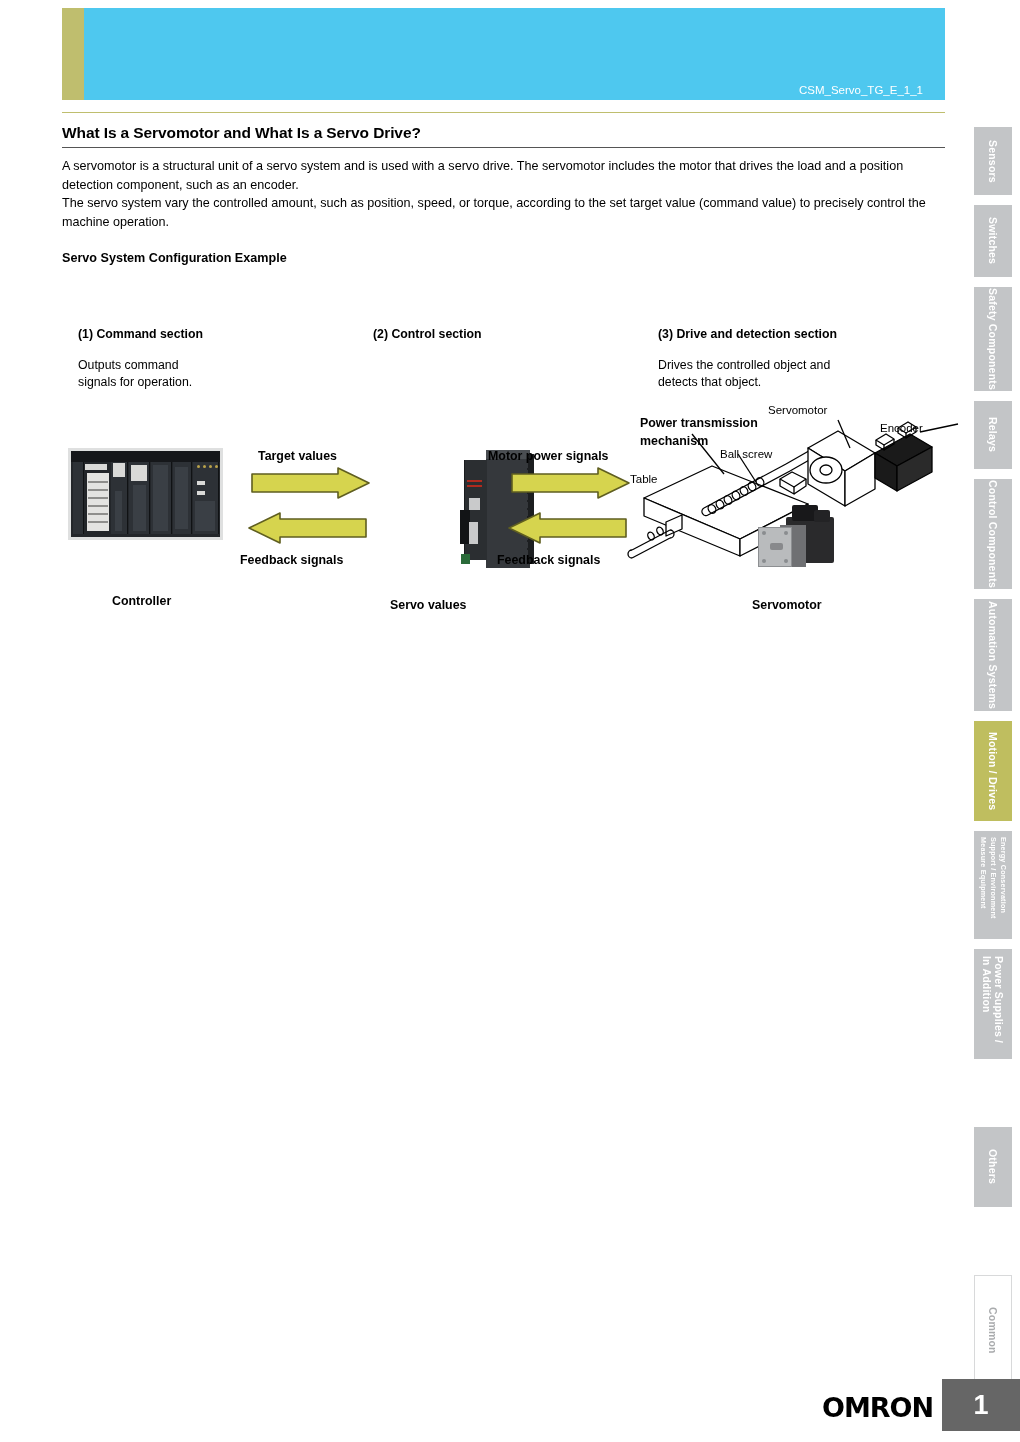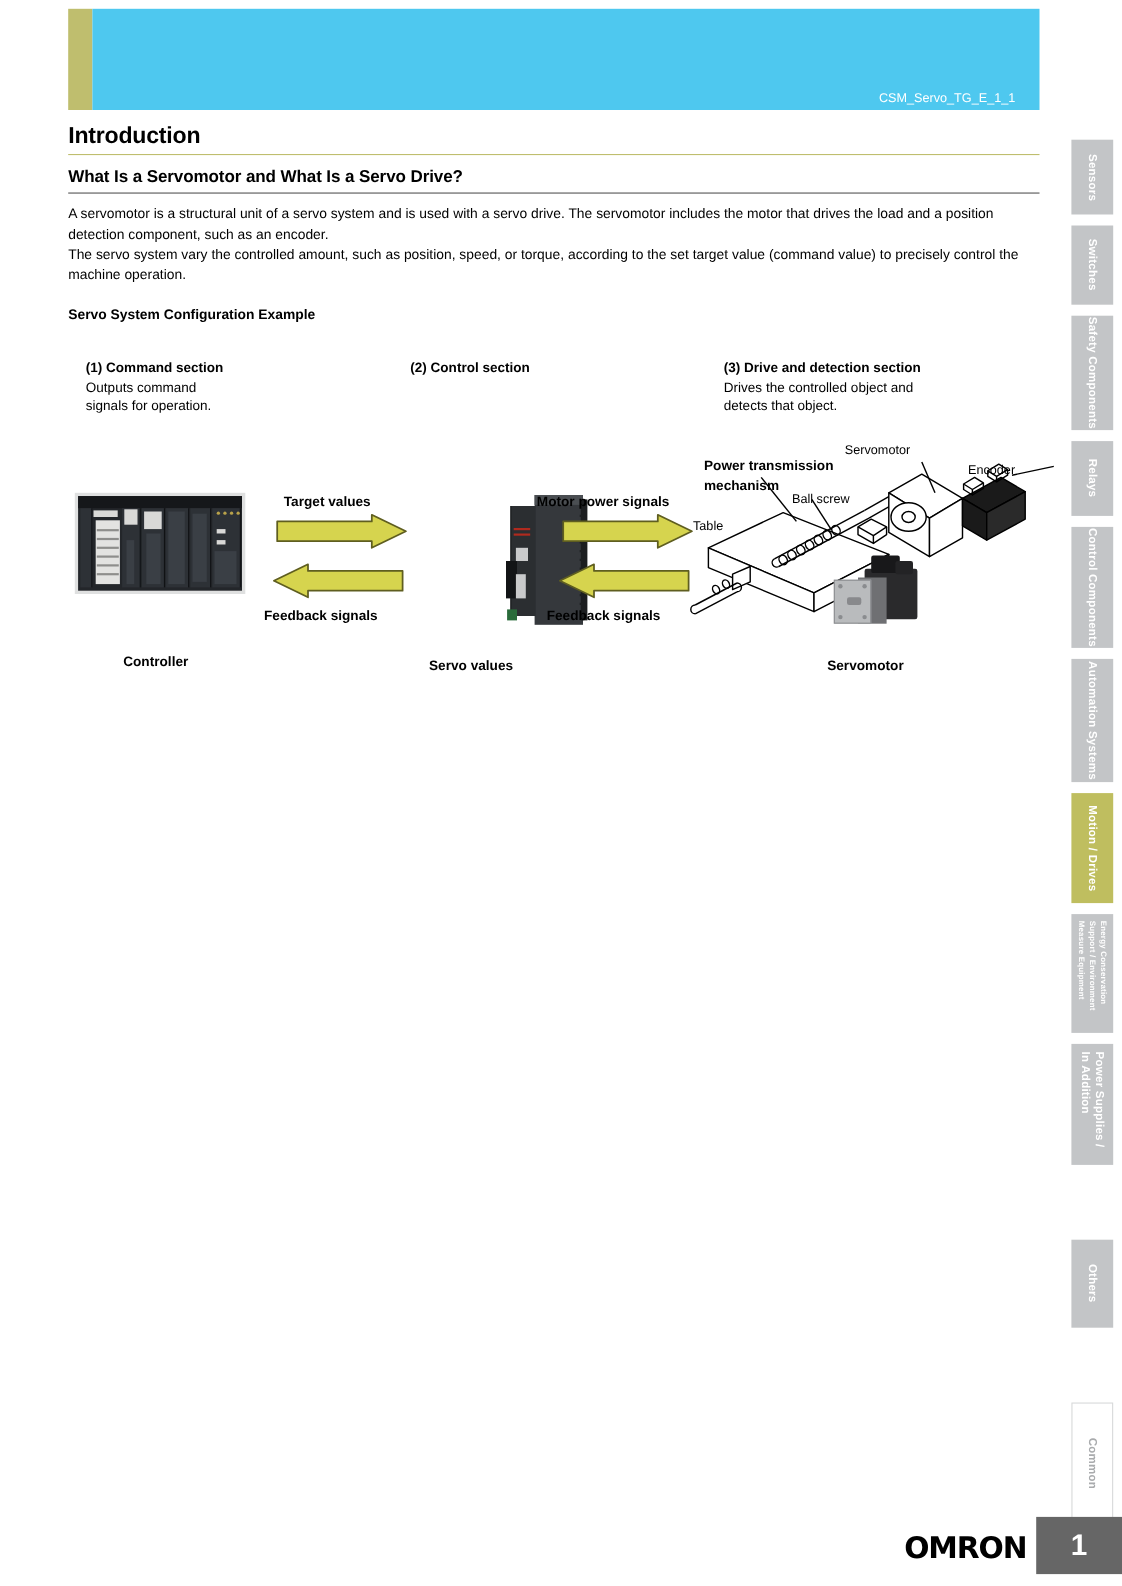--- a/index.html
+++ b/index.html
@@ -113,21 +113,21 @@
   }
   .section-col {
     font-size: 12.3px;
     line-height: 17px;
   }
   .section-col.c1 { width: 295px; }
   .section-col.c2 { width: 285px; }
   .section-col.c3 { width: 300px; }
   .section-title {
     font-weight: bold;
-    margin-bottom: 1px;
+    margin-bottom: 14px;
   }
   .section-desc {
     white-space: pre-line;
   }
 
   
   .diagram {
     position: absolute;
     left: 60px;
     top: 398px;
@@ -404,21 +404,20 @@
 </head>
 <body>
 
 <div class="header">
   <div class="header-olive"></div>
   <div class="header-blue"></div>
   <div class="header-code">CSM_Servo_TG_E_1_1</div>
 </div>
 
 <div class="content">
-  <h1 class="h1">Introduction</h1>
   <hr class="rule-olive">
   <h2 class="h2">What Is a Servomotor and What Is a Servo Drive?</h2>
   <hr class="rule-dark">
   <p class="para">A servomotor is a structural unit of a servo system and is used with a servo drive. The servomotor includes the motor that drives the load and a position detection component, such as an encoder.</p>
   <p class="para">The servo system vary the controlled amount, such as position, speed, or torque, according to the set target value (command value) to precisely control the machine operation.</p>
   <div class="h3">Servo System Configuration Example</div>
 </div>
 
 <div class="sections">
   <div class="section-col c1">

